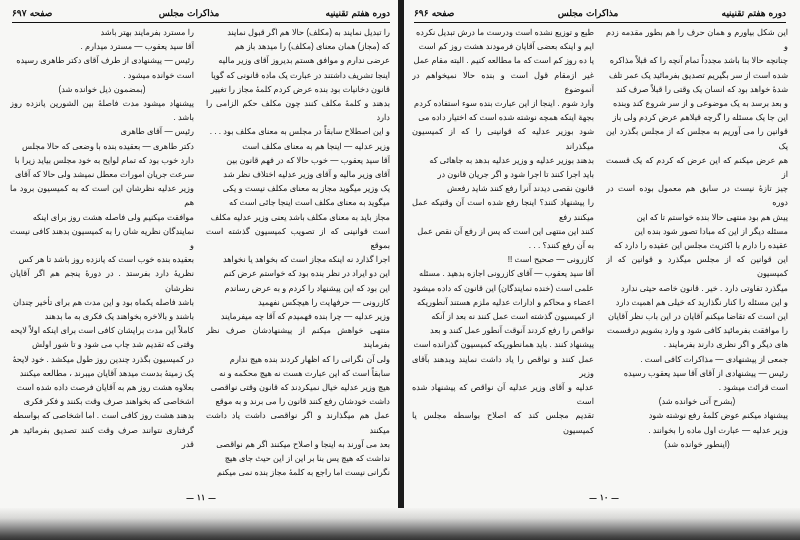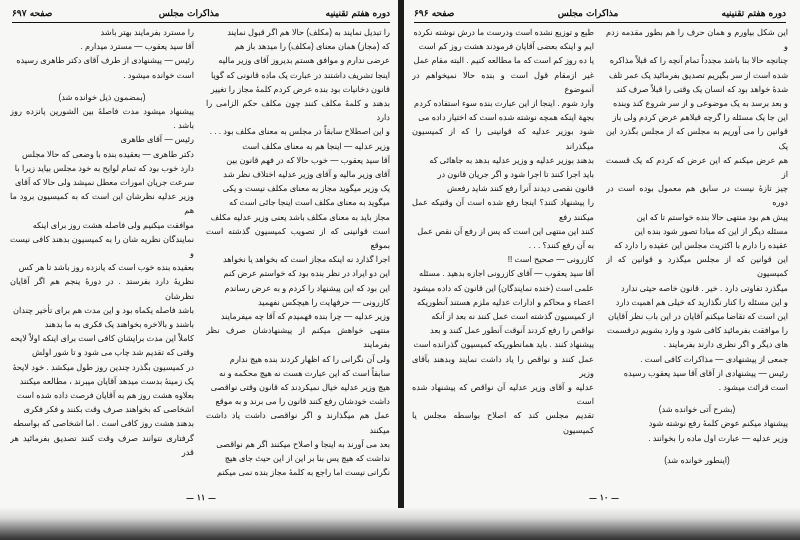--- a/index.html
+++ b/index.html
@@ -44,21 +44,21 @@
   }
   .page.left .columns { left:10px; right:8px; }
   .page.right .columns { left:8px; right:12px; }
   .col {
     flex:1; direction:rtl; text-align:justify;
     font-family:Liberation Sans, sans-serif;
     font-size:8.2px; line-height:14.2px; color:#151515;
     overflow:hidden;
   }
   .col p { margin:0; }
-  .col .center { text-align:center;margin-top:8px; }
+  .col .center { text-align:center; }
   .folio {
     position:absolute; bottom:18px; left:4px; right:0; text-align:center;
     font-family:"DejaVu Serif", serif; font-size:8px; font-weight:bold; color:#111;
   }
 </style>
 </head>
 <body>
 
 <div class="spread">
 
@@ -160,21 +160,21 @@
           <p>های دیگر و اگر نظری دارند بفرمایند .</p>
           <p>جمعی از پیشنهادی — مذاکرات کافی است .</p>
           <p>رئیس — پیشنهادی از آقای آقا سید یعقوب رسیده</p>
           <p>است قرائت میشود .</p>
           <p class="center">(بشرح آتی خوانده شد)</p>
           <p>پیشنهاد میکنم عوض کلمهٔ رفع نوشته شود</p>
           <p>وزیر عدلیه — عبارت اول ماده را بخوانند .</p>
           <p class="center">(اینطور خوانده شد)</p>
         </div>
       <div class="col" id="rp-col-1">
-          <p>طبع و توزیع نشده است ودرست ما درش نوشته نکرده</p>
+          <p>طبع و توزیع نشده است ودرست ما درش تبدیل نکرده</p>
           <p>ایم و اینکه بعضی آقایان فرمودند هشت روز کم است</p>
           <p>یا ده روز کم است که ما مطالعه کنیم . البته مقام عمل</p>
           <p>غیر ازمقام قول است و بنده حالا نمیخواهم در آنموضوع</p>
           <p>وارد شوم . اینجا از این عبارت بنده سوء استفاده کردم</p>
           <p>بجهة اینکه همچه نوشته شده است که اختیار داده می</p>
           <p>شود بوزیر عدلیه که قوانینی را که از کمیسیون میگذراند</p>
           <p>بدهند بوزیر عدلیه و وزیر عدلیه بدهد به جاهائی که</p>
           <p>باید اجرا کنند تا اجرا شود و اگر جریان قانون در</p>
           <p>قانون نقصی دیدند آنرا رفع کنند شاید رفعش</p>
           <p>را پیشنهاد کنند؟ اینجا رفع شده است آن وقتیکه عمل میکنند رفع</p>

